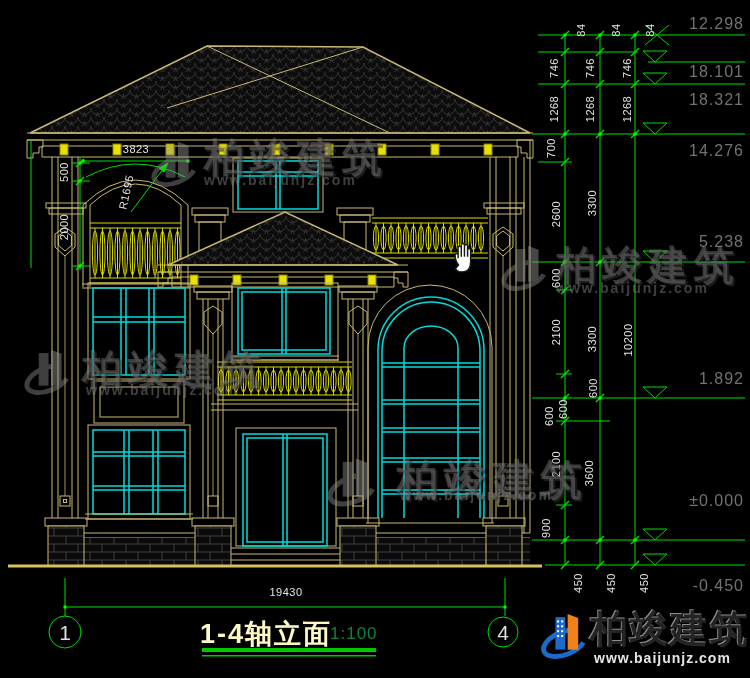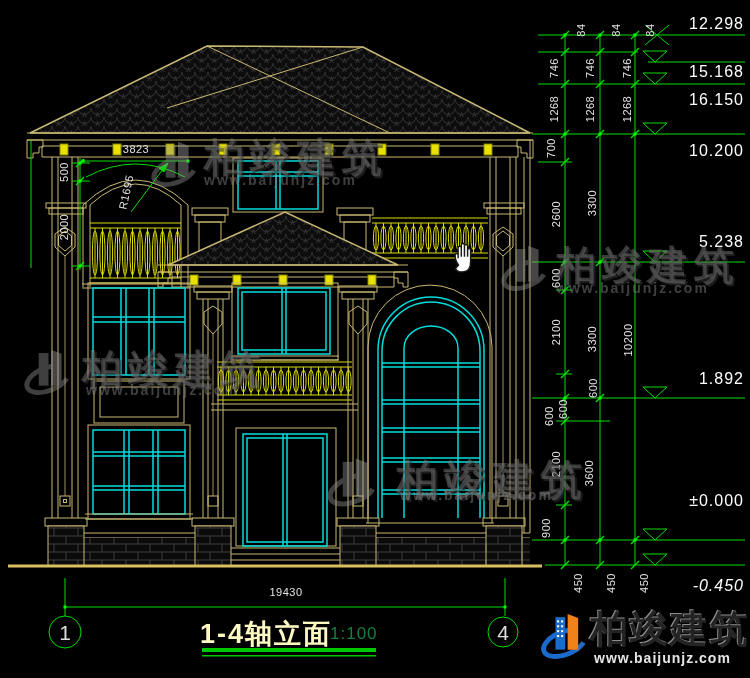--- a/index.html
+++ b/index.html
@@ -1,21 +1,21 @@
 <!DOCTYPE html>
 <html><head>
 <meta charset="utf-8">
 <style>
   html,body{margin:0;padding:0;background:#000;}
   .canvas{position:relative;width:750px;height:678px;background:#000;overflow:hidden;
           font-family:"Liberation Sans",sans-serif;}
   svg{position:absolute;left:0;top:0;}
   .lbl{position:absolute;color:#e2e2e2;font-size:11px;white-space:nowrap;
        transform:translate(-50%,-50%);letter-spacing:.5px;}
-  .elev{position:absolute;right:6px;color:#ffffff;font-size:16px;letter-spacing:1px;
+  .elev{position:absolute;right:6px;color:#737373;font-size:16px;letter-spacing:1px;
         white-space:nowrap;text-align:right;margin-left:20px;}
   .bubble-num{position:absolute;color:#dedede;font-size:21px;transform:translate(-50%,-50%);}
   .title-cn{position:absolute;left:200px;top:616px;font-size:27px;font-weight:bold;
             color:#fef9c3;letter-spacing:2px;}
   .title-scale{position:absolute;left:330px;top:624px;font-size:17px;color:#15803d;letter-spacing:1px;}
   .wm{position:absolute;pointer-events:none;}
   .wm-cn{position:absolute;font-weight:bold;color:rgba(128,128,128,.46);
          text-shadow:2px 2px 1px rgba(50,50,50,.6);letter-spacing:6px;white-space:nowrap;}
   .wm-url{position:absolute;font-weight:bold;color:rgba(128,128,128,.5);
           letter-spacing:2px;white-space:nowrap;}
@@ -504,27 +504,27 @@
       <span class="lbl" style="left: 546px; top: 528px; transform: translate(-50%, -50%) rotate(-90deg);">900</span>
       <span class="lbl" style="left: 578px; top: 583px; transform: translate(-50%, -50%) rotate(-90deg);">450</span>
       <span class="lbl" style="left: 611px; top: 583px; transform: translate(-50%, -50%) rotate(-90deg);">450</span>
       <span class="lbl" style="left: 644px; top: 583px; transform: translate(-50%, -50%) rotate(-90deg);">450</span>
       <span class="lbl" style="left: 64px; top: 172px; transform: translate(-50%, -50%) rotate(-90deg);">500</span>
       <span class="lbl" style="left: 64px; top: 227px; transform: translate(-50%, -50%) rotate(-90deg);">2000</span>
       <span class="lbl" style="left: 136px; top: 149px;">3823</span>
       <span class="lbl" style="left: 126px; top: 192px; transform: translate(-50%, -50%) rotate(-78deg);">R1695</span>
       <span class="lbl" style="left: 286px; top: 592px;">19430</span>
       <span class="elev" style="top: 15px;">12.298</span>
-      <span class="elev" style="top: 63px;">15.168</span>
-      <span class="elev" style="top: 91px;">16.150</span>
-      <span class="elev" style="top: 142px;">10.200</span>
+      <span class="elev" style="top: 63px;">18.101</span>
+      <span class="elev" style="top: 91px;">18.321</span>
+      <span class="elev" style="top: 142px;">14.276</span>
       <span class="elev" style="top: 233px;">5.238</span>
       <span class="elev" style="top: 370px;">1.892</span>
       <span class="elev" style="top: 492px;">±0.000</span>
-      <span class="elev" style="top: 577px; font-style: italic;">-0.450</span>
+      <span class="elev" style="top: 577px;">-0.450</span>
     </div>
 <div id="wm-layer">
       <div class="wm" style="left: 0px; top: 0px;">
         <div style="position:absolute;left:150px;top:132px">
           <svg width="52.699999999999996" height="62" viewBox="0 0 64 76" style="opacity:.45">
   <ellipse cx="30" cy="48" rx="27" ry="14" transform="rotate(-22 30 48)" fill="none" stroke="#8c8c8c" stroke-width="6" stroke-dasharray="100 34" stroke-dashoffset="-10"></ellipse>
   <rect x="19" y="16" width="12" height="40" fill="#8c8c8c"></rect>
   <polygon points="34,12 47,17 47,56 34,56" fill="#9a9a9a"></polygon>
           </svg>
         </div>

